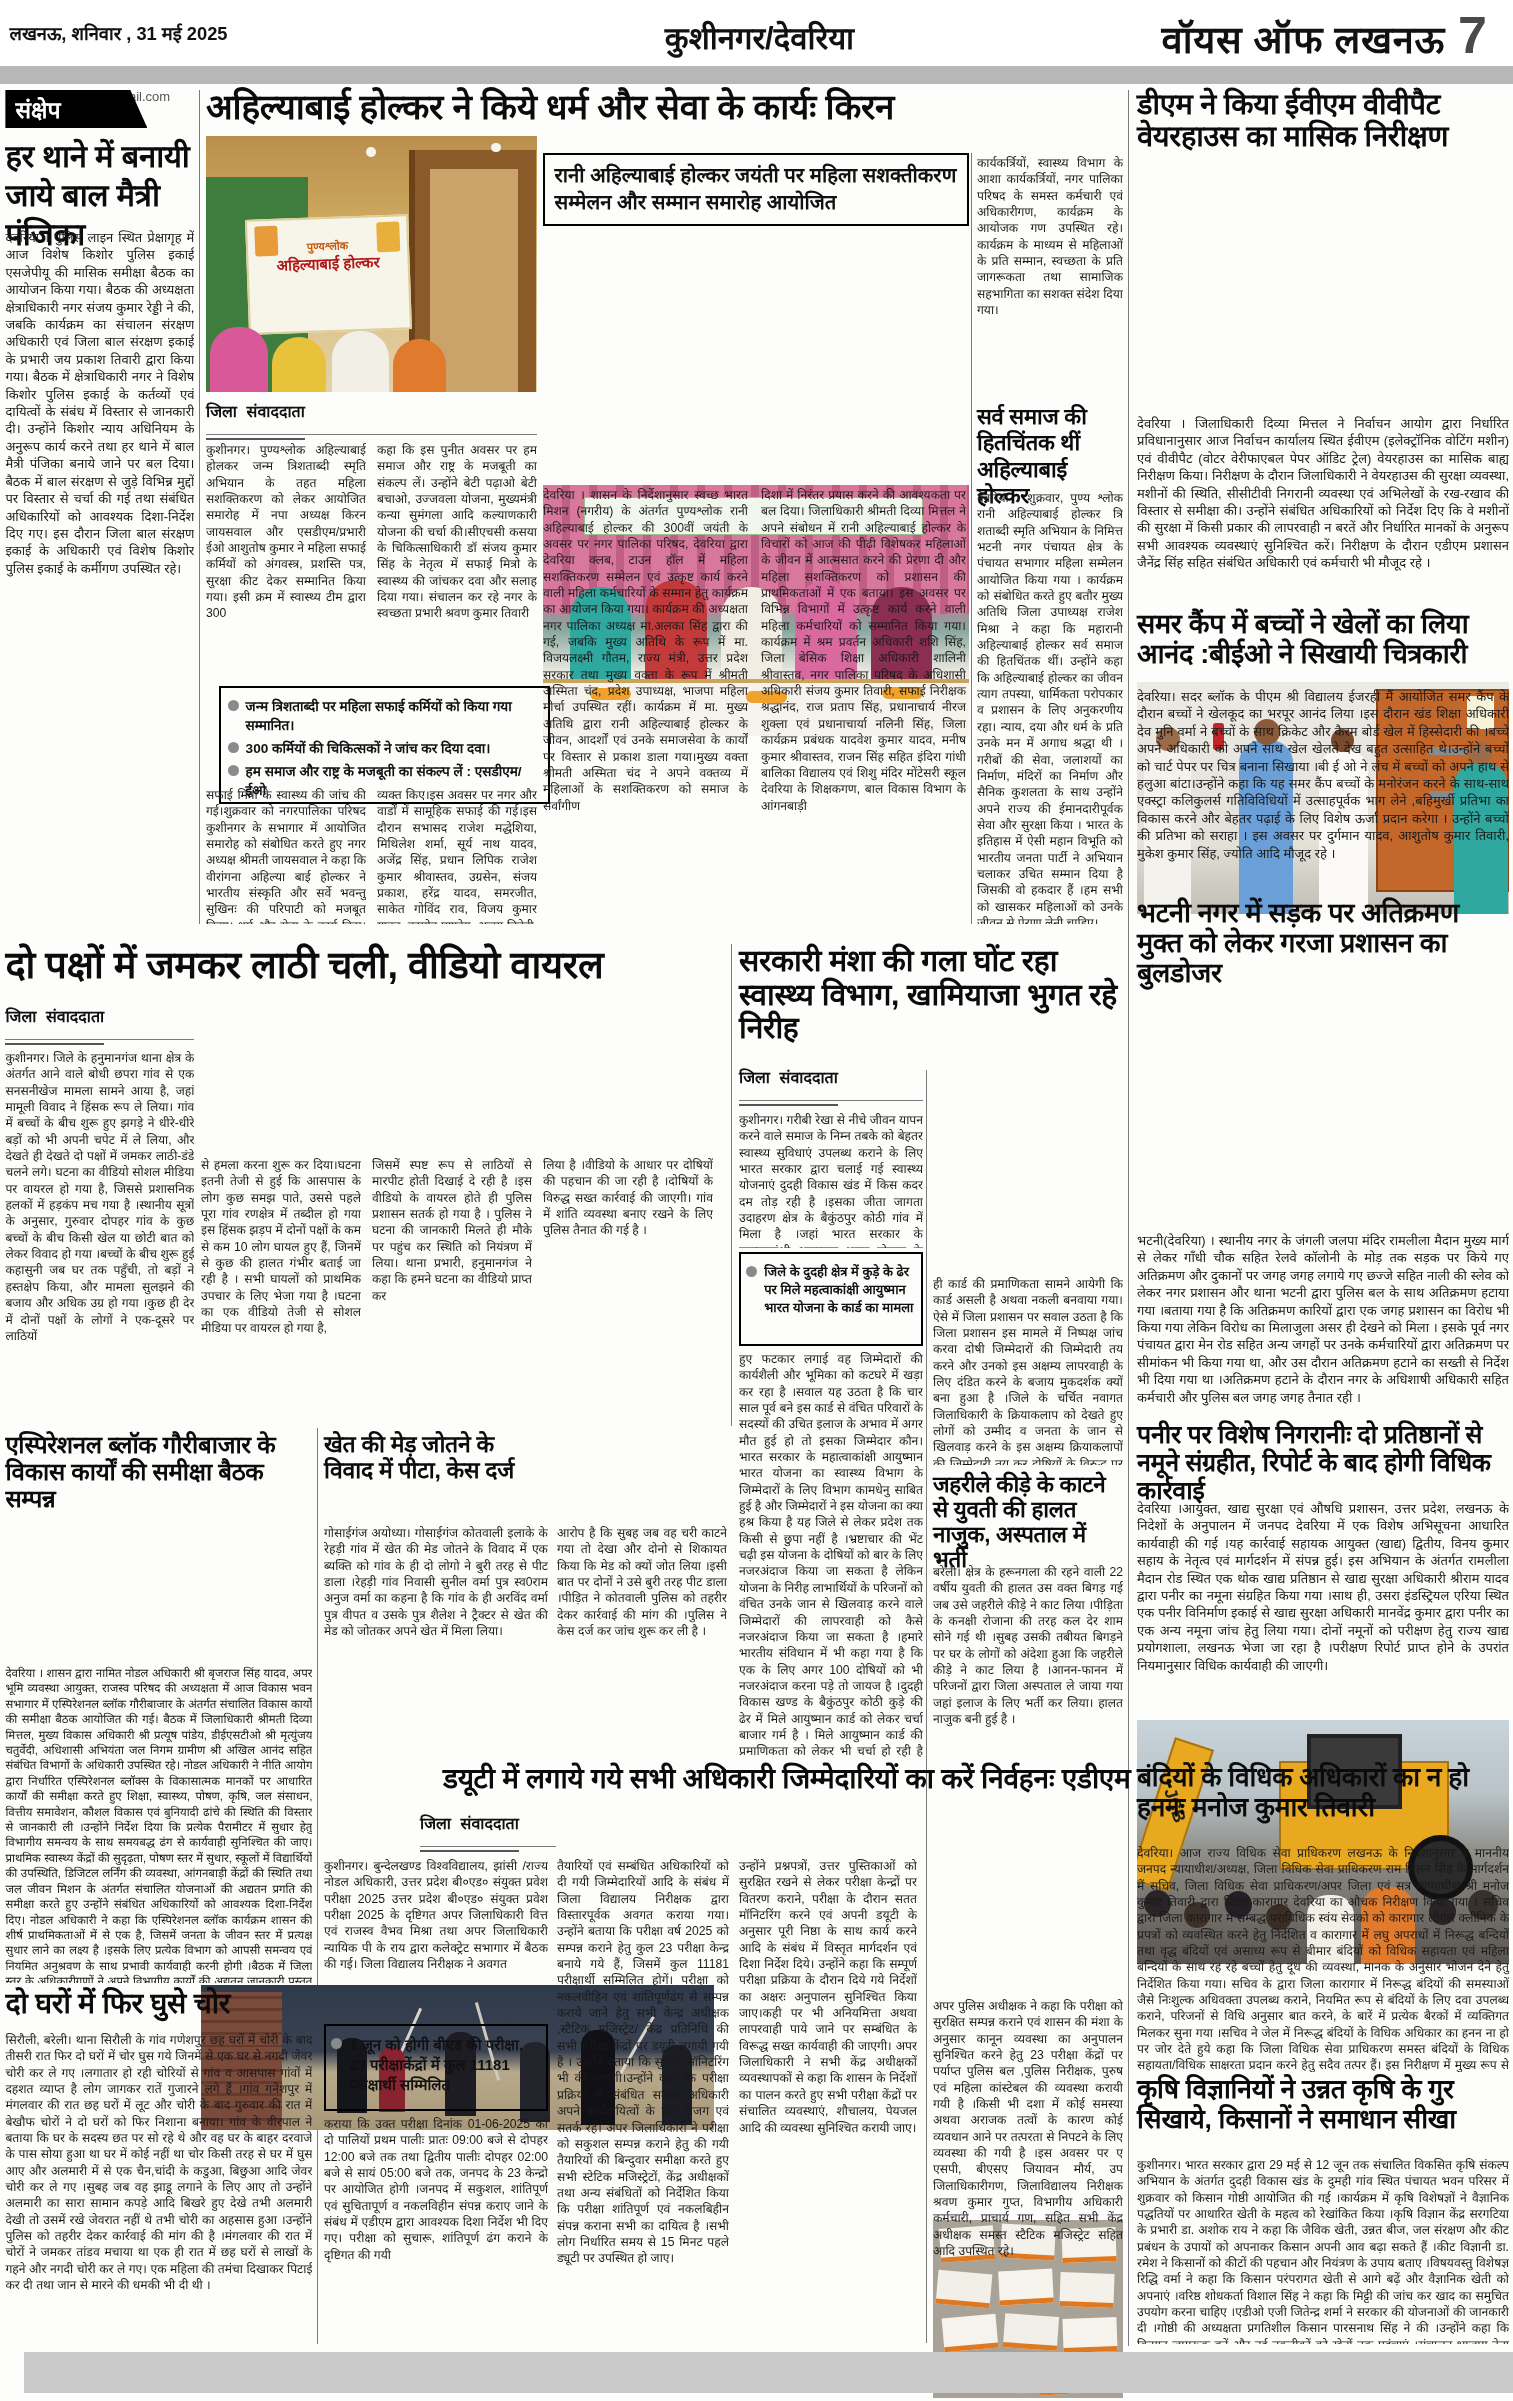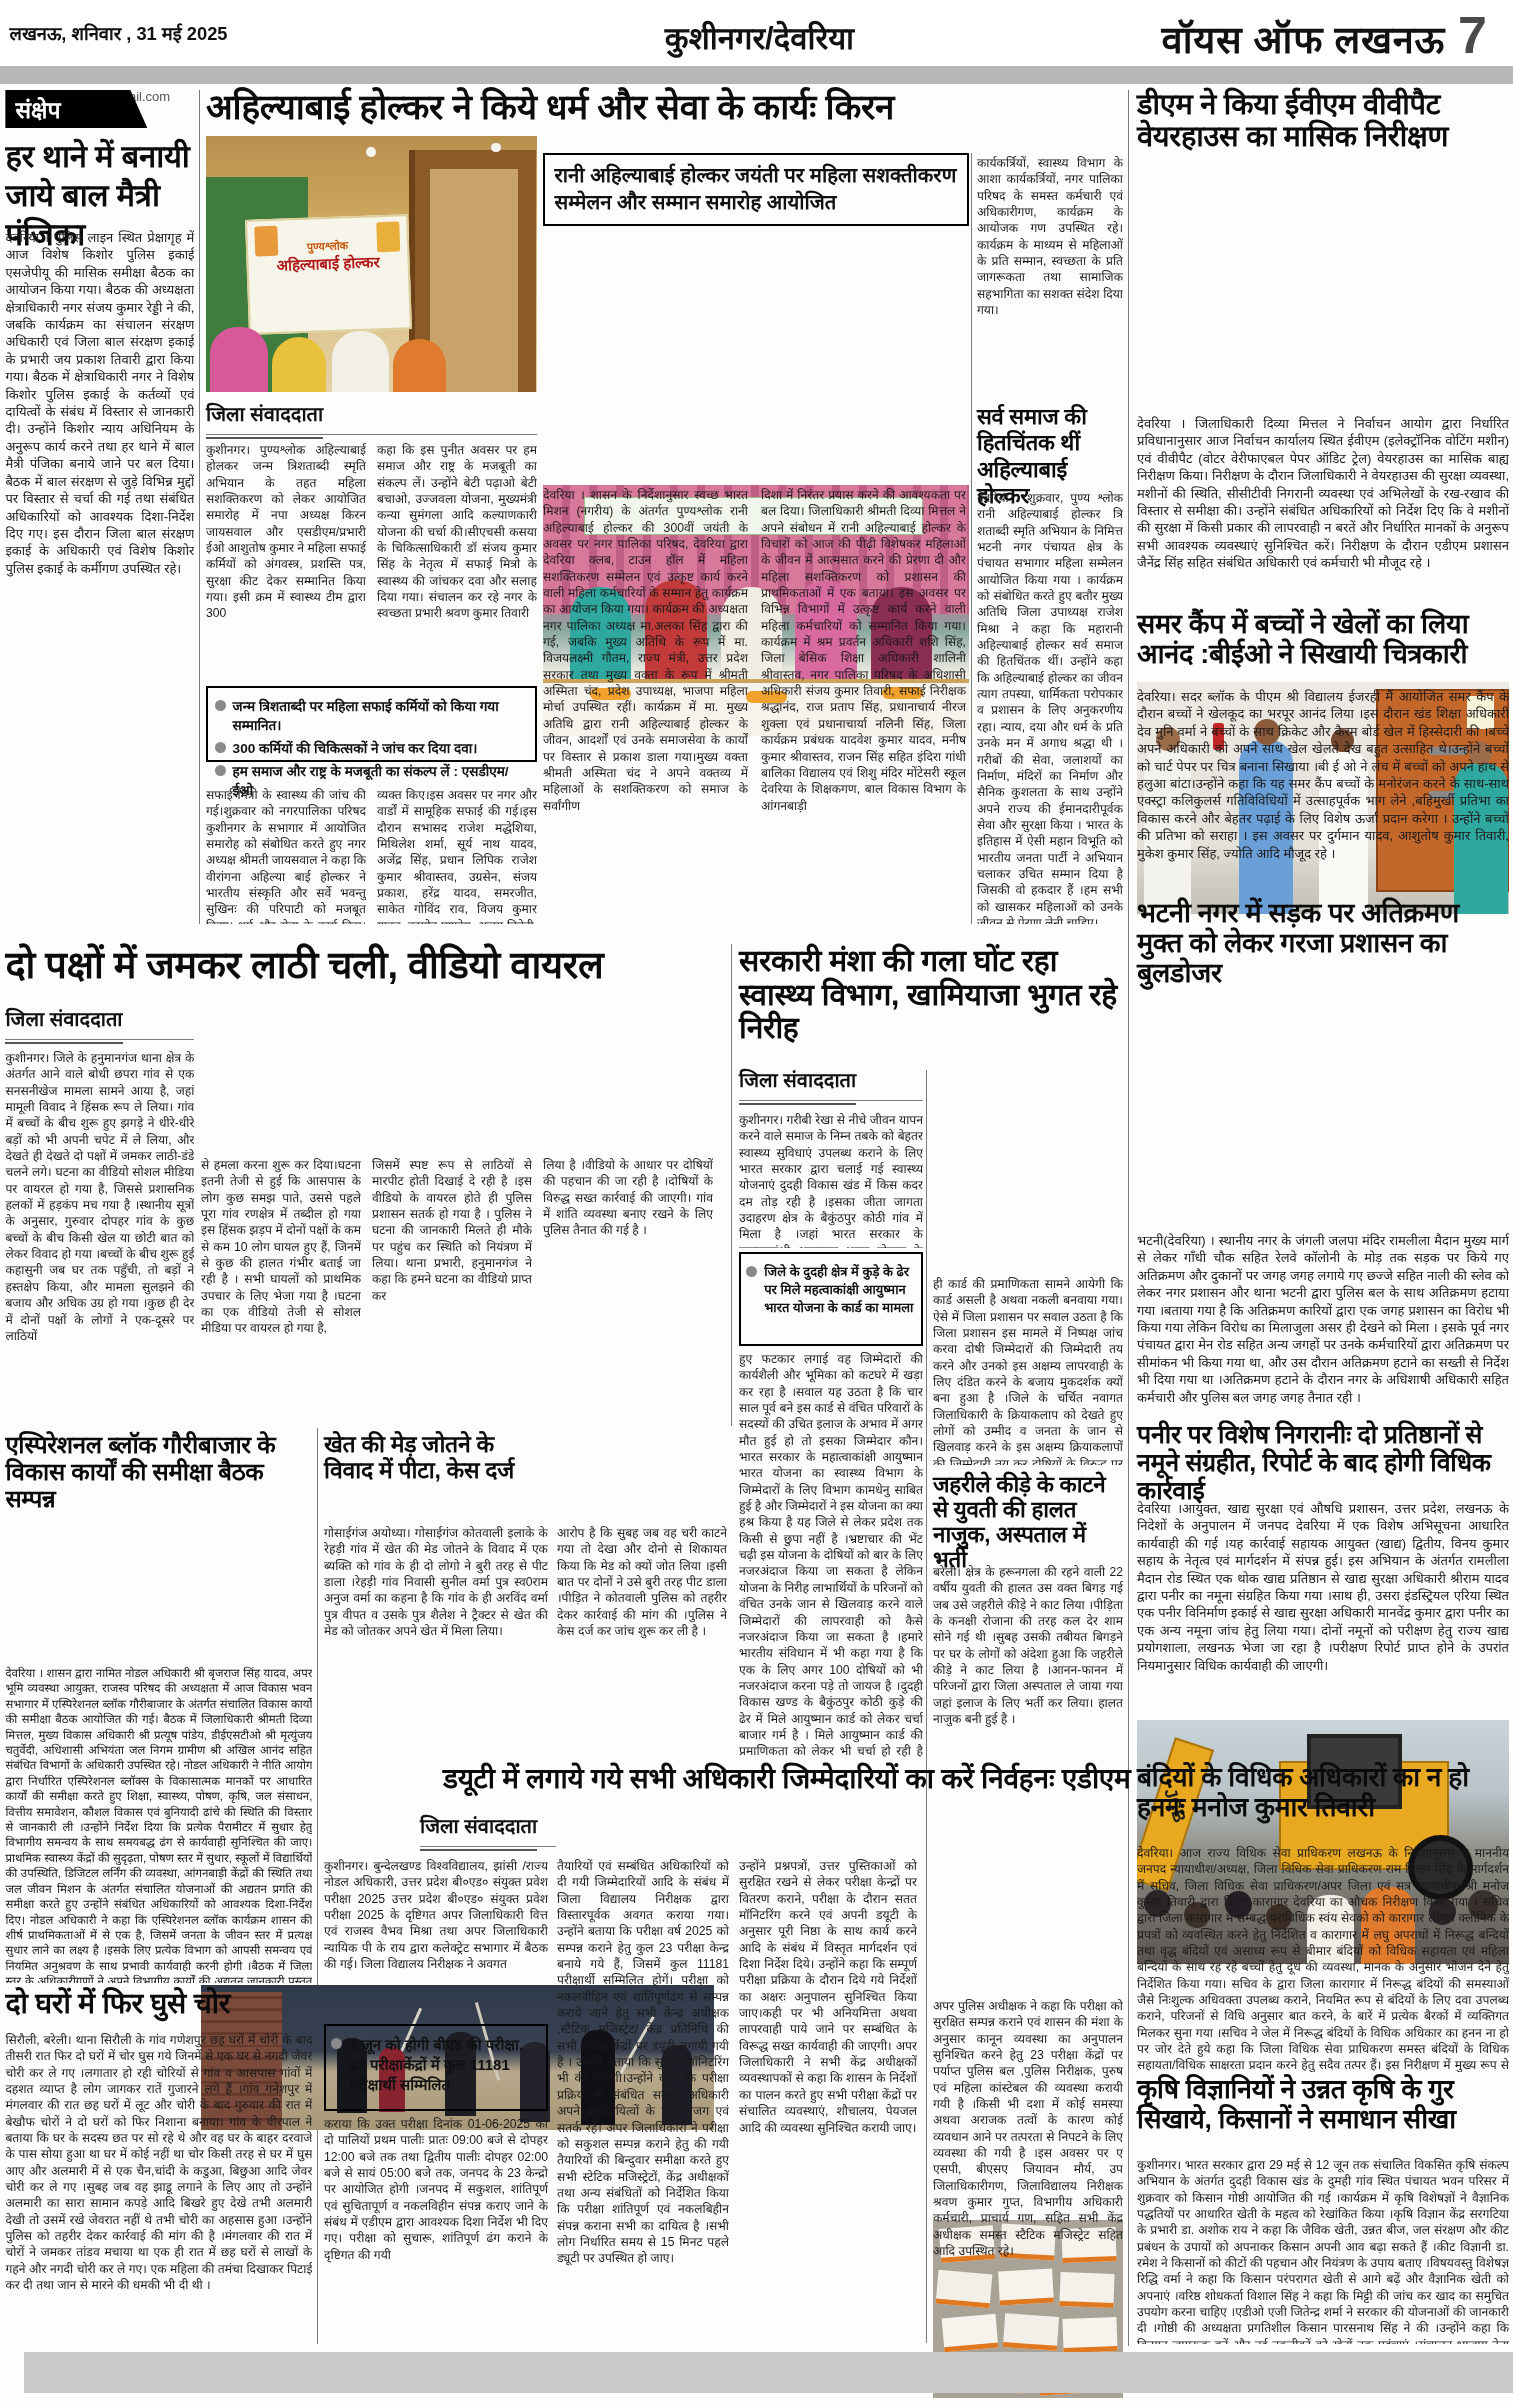--- a/index.html
+++ b/index.html
@@ -1,21 +1,21 @@
 <!DOCTYPE html>
 <html style="font-size:11px"><head>
 <meta charset="utf-8">
 <style>
   html,body{margin:0;padding:0;}
   body{width:1514px;height:2401px;position:relative;background:#fdfdfb;
        font-family:"Liberation Sans","DejaVu Sans",sans-serif;color:#111;}
   .abs{position:absolute;box-sizing:border-box;}
   .hl{font-weight:900;color:#0b0b0b;line-height:1.12;letter-spacing:-0.3px;}
   .bt{font-size:12.2px;line-height:1.34;text-align:justify;overflow:hidden;color:#1a1a1a;}
-  .bl{font-size:20px;font-weight:bold;border-bottom:2.7px solid #555;padding-bottom:10px;display:inline-block;}
+  .bl{font-size:16px;font-weight:bold;border-bottom:2.7px solid #555;padding-bottom:16px;display:inline-block;font-family:Liberation Mono, monospace;}
   .vr{background:#7a7a7a;width:1.4px;}
   .hr{background:#7a7a7a;height:1.4px;}
   .box{border:2px solid #000;}
   .bullet-row{display:flex;align-items:flex-start;gap:6.8px;margin:4.1px 0;}
   .dot{width:11px;height:11px;border-radius:50%;background:#8a8a8a;flex:0 0 11px;margin-top:4.1px;}
   .photo{overflow:hidden;position:relative;background:#ddd;}
   .tab{background:#000;color:#fff;font-weight:bold;display:flex;align-items:center;padding-left:10px;
        clip-path:polygon(0 0,88% 0,100% 100%,0 100%);}
   .masthead{font-weight:900;letter-spacing:0.7px;}
   .graybar{background:#b7b7b7;}
@@ -81,21 +81,21 @@
   <div class="abs" style="left:328px;top:102px;width:61px;height:95px;background:#8a2f52;border-radius:30px 30px 0 0;"></div>
   <div class="abs" style="left:0;top:194px;width:426px;height:57px;background:#f6f3ec;border-top:4.1px solid #caa45a;"></div>
   <div class="abs" style="left:47px;top:203px;width:41px;height:12.2px;border-radius:6.8px;background:#f0a22c;"></div>
   <div class="abs" style="left:203px;top:206px;width:41px;height:12.2px;border-radius:6.8px;background:#f0a22c;"></div>
   <div class="abs" style="left:339px;top:202px;width:41px;height:12.2px;border-radius:6.8px;background:#f0a22c;"></div>
 </div>
 
 <div class="abs bt" style="left:206px;top:442px;width:160px;height:239px;">कुशीनगर। पुण्यश्लोक अहिल्याबाई होलकर जन्म त्रिशताब्दी स्मृति अभियान के तहत महिला सशक्तिकरण को लेकर आयोजित समारोह में नपा अध्यक्ष किरन जायसवाल और एसडीएम/प्रभारी ईओ आशुतोष कुमार ने महिला सफाई कर्मियों को अंगवस्त्र, प्रशस्ति पत्र, सुरक्षा कीट देकर सम्मानित किया गया। इसी क्रम में स्वास्थ्य टीम द्वारा 300</div>
 <div class="abs bt" style="left:377px;top:442px;width:160px;height:239px;">कहा कि इस पुनीत अवसर पर हम समाज और राष्ट्र के मजबूती का संकल्प लें। उन्होंने बेटी पढ़ाओ बेटी बचाओ, उज्जवला योजना, मुख्यमंत्री कन्या सुमंगला आदि कल्याणकारी योजना की चर्चा की।सीएचसी कसया के चिकित्साधिकारी डॉ संजय कुमार सिंह के नेतृत्व में सफाई मित्रो के स्वास्थ्य की जांचकर दवा और सलाह दिया गया। संचालन कर रहे नगर के स्वच्छता प्रभारी श्रवण कुमार तिवारी</div>
 
-<div class="abs box" style="left:206px;top:686px;width:331px;height:76px;padding:4.1px 6.8px;">
+<div class="abs box" style="left:219px;top:686px;width:331px;height:118px;padding:4.1px 6.8px;">
   <div class="bullet-row">
       <span class="dot"></span>
       <span style="font-size:13.6px;font-weight:bold;">जन्म त्रिशताब्दी पर महिला सफाई कर्मियों को किया गया सम्मानित।</span>
     </div>
   <div class="bullet-row">
       <span class="dot"></span>
       <span style="font-size:13.6px;font-weight:bold;">300 कर्मियों की चिकित्सकों ने जांच कर दिया दवा।</span>
     </div>
   <div class="bullet-row">
       <span class="dot"></span>

